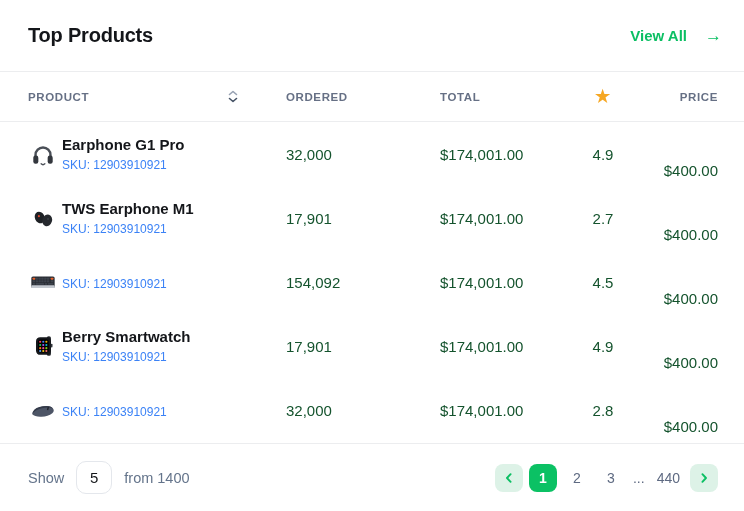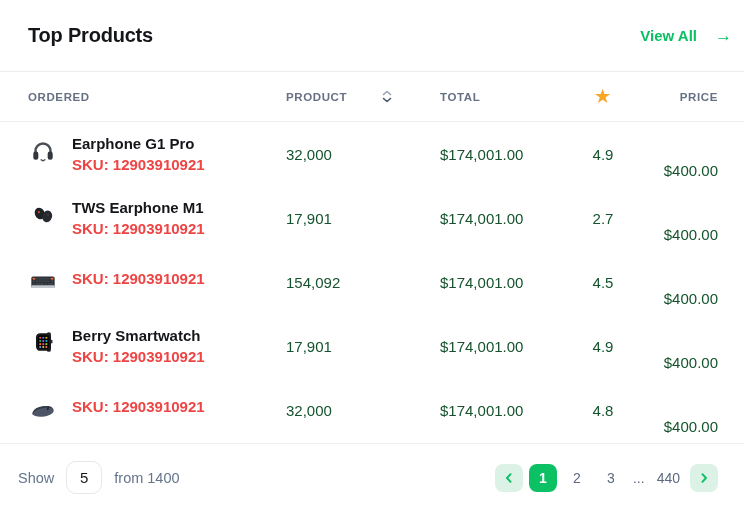--- a/index.html
+++ b/index.html
@@ -5,21 +5,21 @@
   * { margin:0; padding:0; box-sizing:border-box; }
   html,body { background:#f3f4f6; }
   body { font-family:"Liberation Sans", sans-serif; -webkit-font-smoothing:antialiased; }
   .card {
     width:744px; height:511px; background:#ffffff; margin:0 auto;
     display:flex; flex-direction:column; overflow:hidden;
   }
   
   .card-header {
     height:72px; flex:0 0 72px; display:flex; align-items:center;
-    justify-content:space-between; padding:0 12px 0 28px;
+    justify-content:space-between; padding:0 22px 0 28px;
     border-bottom:1px solid #ECEDEF;
   }
   .card-title { font-size:20px; font-weight:700; color:#14161A; letter-spacing:-0.2px; }
   .view-all {
     display:flex; align-items:center; gap:18px; cursor:pointer;
     color:#0BBF63; font-size:15px; font-weight:700; text-decoration:none;
   }
   .view-all .arrow { font-size:17px; font-weight:700; line-height:1; }
   
   .cols {
@@ -37,29 +37,29 @@
   .th-center { text-align:center; }
   .th-right  { text-align:right; }
   .star-glyph { color:#F6A723; font-size:17px; line-height:1; }
   .sort-icon { display:inline-flex; flex-direction:column; gap:1px; }
   
   .tbody { flex:1 1 auto; }
   .row { height:64px; }
   .cell-num { font-size:15px; font-weight:500; color:#14532d; }
   .cell-center { text-align:center; }
   .cell-right  { text-align:right;margin-top:33px; }
-  .product-cell { display:flex; align-items:flex-start; gap:14px; }
+  .product-cell { display:flex; align-items:center; gap:4px; }
   .thumb { width:30px; height:30px; flex:0 0 30px; display:flex; align-items:center; justify-content:center; }
   .p-name { font-size:15px; font-weight:600; color:#14161A; line-height:1.25; }
-  .p-sku  { font-size:15px; font-weight:700; color:#ef4444; margin-top:3px; }
+  .p-sku  { font-size:12px; font-weight:400; color:#3b82f6; margin-top:3px; }
   
   .card-footer {
     height:68px; flex:0 0 68px; border-top:1px solid #ECEDEF;
     display:flex; align-items:center; justify-content:space-between;
-    padding:0 26px 0 18px;
+    padding:0 26px 0 28px;
   }
   .show-group { display:flex; align-items:center; gap:12px; color:#64748B; font-size:14.5px; }
   .show-input {
     width:36px; height:33px; border:1px solid #E4E7EC; border-radius:10px;
     text-align:center; font-size:15px; color:#14161A; font-weight:500;
     font-family:"Liberation Sans", sans-serif; background:#fff; outline:none;
   }
   .pagination { display:flex; align-items:center; gap:6px; }
   .page-arrow {
     width:28px; height:28px; border-radius:8px; background:#DDF2E7;
@@ -80,32 +80,32 @@
 
   <div class="card-header">
     <div class="card-title">Top Products</div>
     <a class="view-all">
       <span>View All</span>
       <span class="arrow">→</span>
     </a>
   </div>
 
   <div class="cols thead">
-    <div class="th">Ordered</div>
     <div class="th th-product">
       <span>Product</span>
       <span class="sort-icon">
         <svg width="10" height="6" viewBox="0 0 10 6">
             <path d="M1.5 4.5 L5 1.5 L8.5 4.5" fill="none" stroke="#98A2B3" stroke-width="1.6" stroke-linecap="round" stroke-linejoin="round"></path>
           </svg>
         <svg width="10" height="6" viewBox="0 0 10 6">
             <path d="M1.5 1.5 L5 4.5 L8.5 1.5" fill="none" stroke="#475467" stroke-width="1.6" stroke-linecap="round" stroke-linejoin="round"></path>
           </svg>
       </span>
     </div>
+    <div class="th">Ordered</div>
     <div class="th">Total</div>
     <div class="th th-center">
       <span class="star-glyph">★</span>
     </div>
     <div class="th th-right">Price</div>
   </div>
 
   <div class="tbody">
 
     <div class="cols row">
@@ -231,21 +231,21 @@
             <path d="M3.5 19.5 Q6 15 14 13.2 Q22 11.2 25.8 13.6 Q24 11 19 10.8 Q10 10.8 5.6 14.8 Q3.8 16.8 3.5 19.5 Z" fill="#343B4A"></path>
             <rect x="19.5" y="11.6" width="1.6" height="3.6" rx="0.8" fill="#21242C" transform="rotate(18 20.3 13.4)"></rect>
           </svg>
         </span>
         <div>
           <div class="p-sku">SKU: 12903910921</div>
         </div>
       </div>
       <div class="cell-num">32,000</div>
       <div class="cell-num">$174,001.00</div>
-      <div class="cell-num cell-center">4.8</div>
+      <div class="cell-num cell-center">2.8</div>
       <div class="cell-num cell-right">$400.00</div>
     </div>
 
   </div>
 
   <div class="card-footer">
     <div class="show-group">
       <span>Show</span>
       <input class="show-input" value="5" style="">
       <span>from 1400</span>

